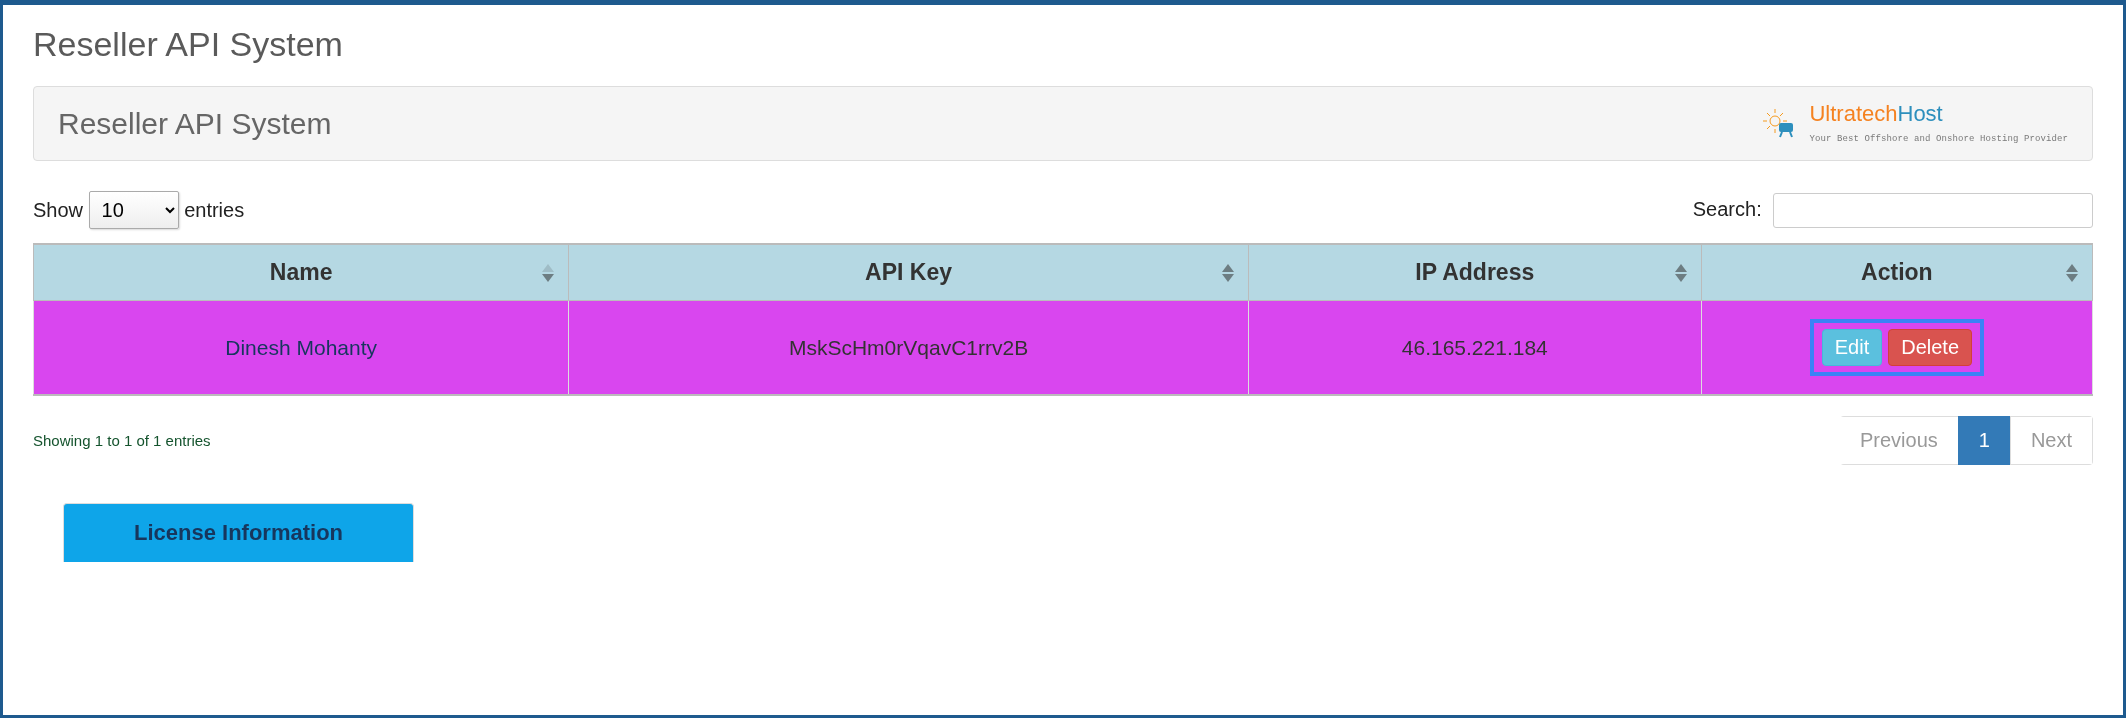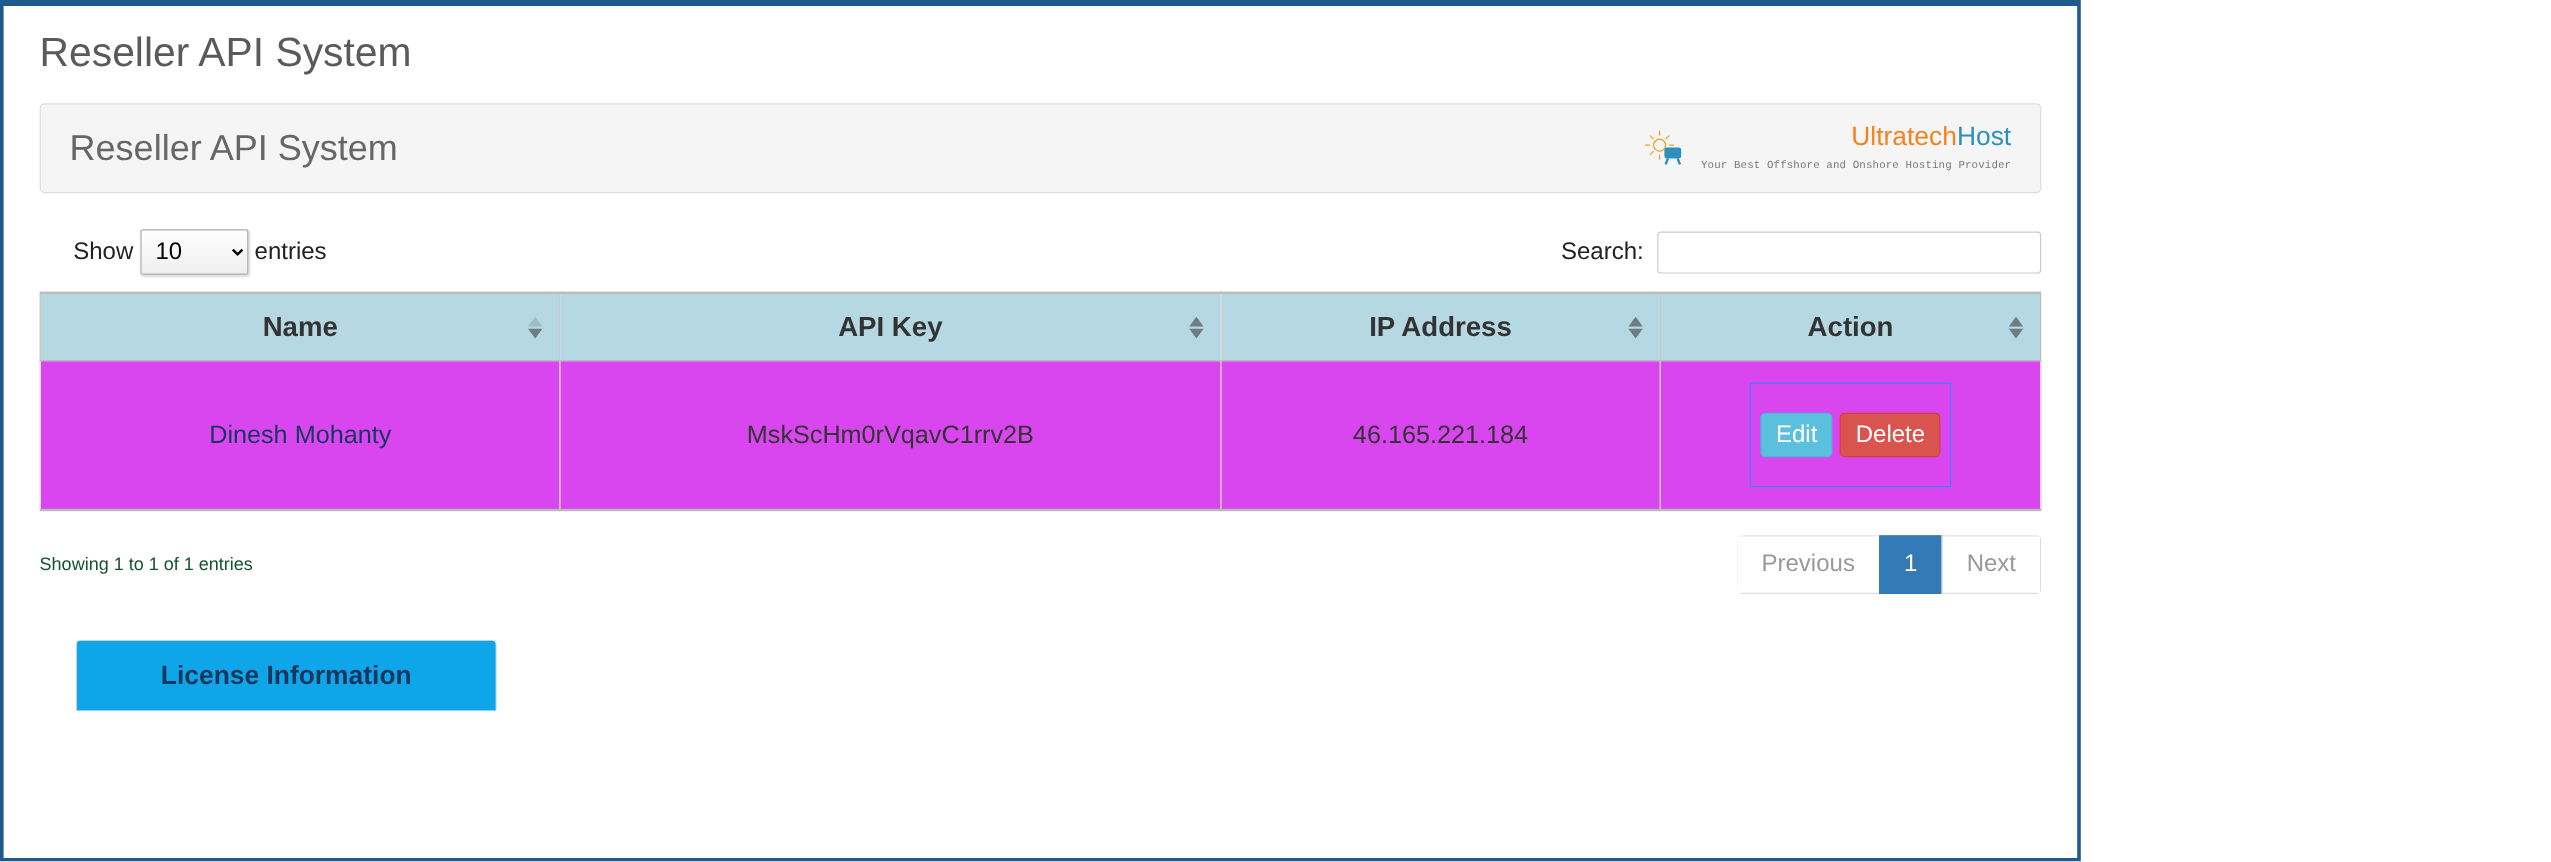--- a/index.html
+++ b/index.html
@@ -8,21 +8,21 @@
       font-size: 19px;
       color: #333;
       background: #fff;
       padding: 0;
     }
     .outer-frame {
       border: 3px solid #1e5a8e;
       border-top: 5px solid #1e5a8e;
       padding: 20px 30px 0 30px;
       min-height: 718px;
-      width: 1734px;
+      width: 2126px;
     }
     .page-title {
       font-size: 34px;
       color: #5a5a5a;
       font-weight: 400;
       margin-bottom: 22px;
     }
     .panel {
       border: 1px solid #ddd;
       border-radius: 4px;
@@ -43,36 +43,34 @@
       align-items: center;
       gap: 8px;
     }
     .brand-icon {
       width: 40px;
       height: 34px;
       position: relative;
     }
     .brand-text {
       line-height: 1;
-      text-align: right;
     }
     .brand-main { font-size: 22px; font-weight: 500;}
     .brand-main .orange { color: #f58220; }
     .brand-main .blue { color: #2d8fbd; }
     .brand-sub { font-size: 9px; color: #7a7a7a; letter-spacing: .1px; font-family: Liberation Mono, monospace;}
     .controls-row {
       display: flex;
       justify-content: space-between;
       align-items: center;
       margin-bottom: 14px;
     }
     .length-ctrl label {
       color: #222;
       font-size: 20px;
-      margin-left: 28px;
     }
     .length-ctrl select {
       font-size: 20px;
       padding: 6px 8px;
       min-width: 90px;
       background: linear-gradient(#fff,#eee);
       border: 1px solid #aaa;
       border-radius: 2px;
       box-shadow: 1px 1px 2px rgba(0,0,0,.15);
     }
@@ -130,22 +128,22 @@
       color: #333;
       background: #d946ef;
     }
     table.data tbody td.link-cell a {
       color: #17365d;
       text-decoration: none;
     }
     .action-box {
       display: inline-flex;
       gap: 6px;
-      border: 1px solid #3b82f6;
-      padding: 24px 8px;
+      border: 4px solid #3b82f6;
+      padding: 6px 8px;
     }
     .btn {
       display: inline-block;
       font-size: 20px;
       padding: 6px 12px;
       border-radius: 4px;
       color: #fff;
       border: 1px solid transparent;
       cursor: pointer;
       font-family: inherit;

